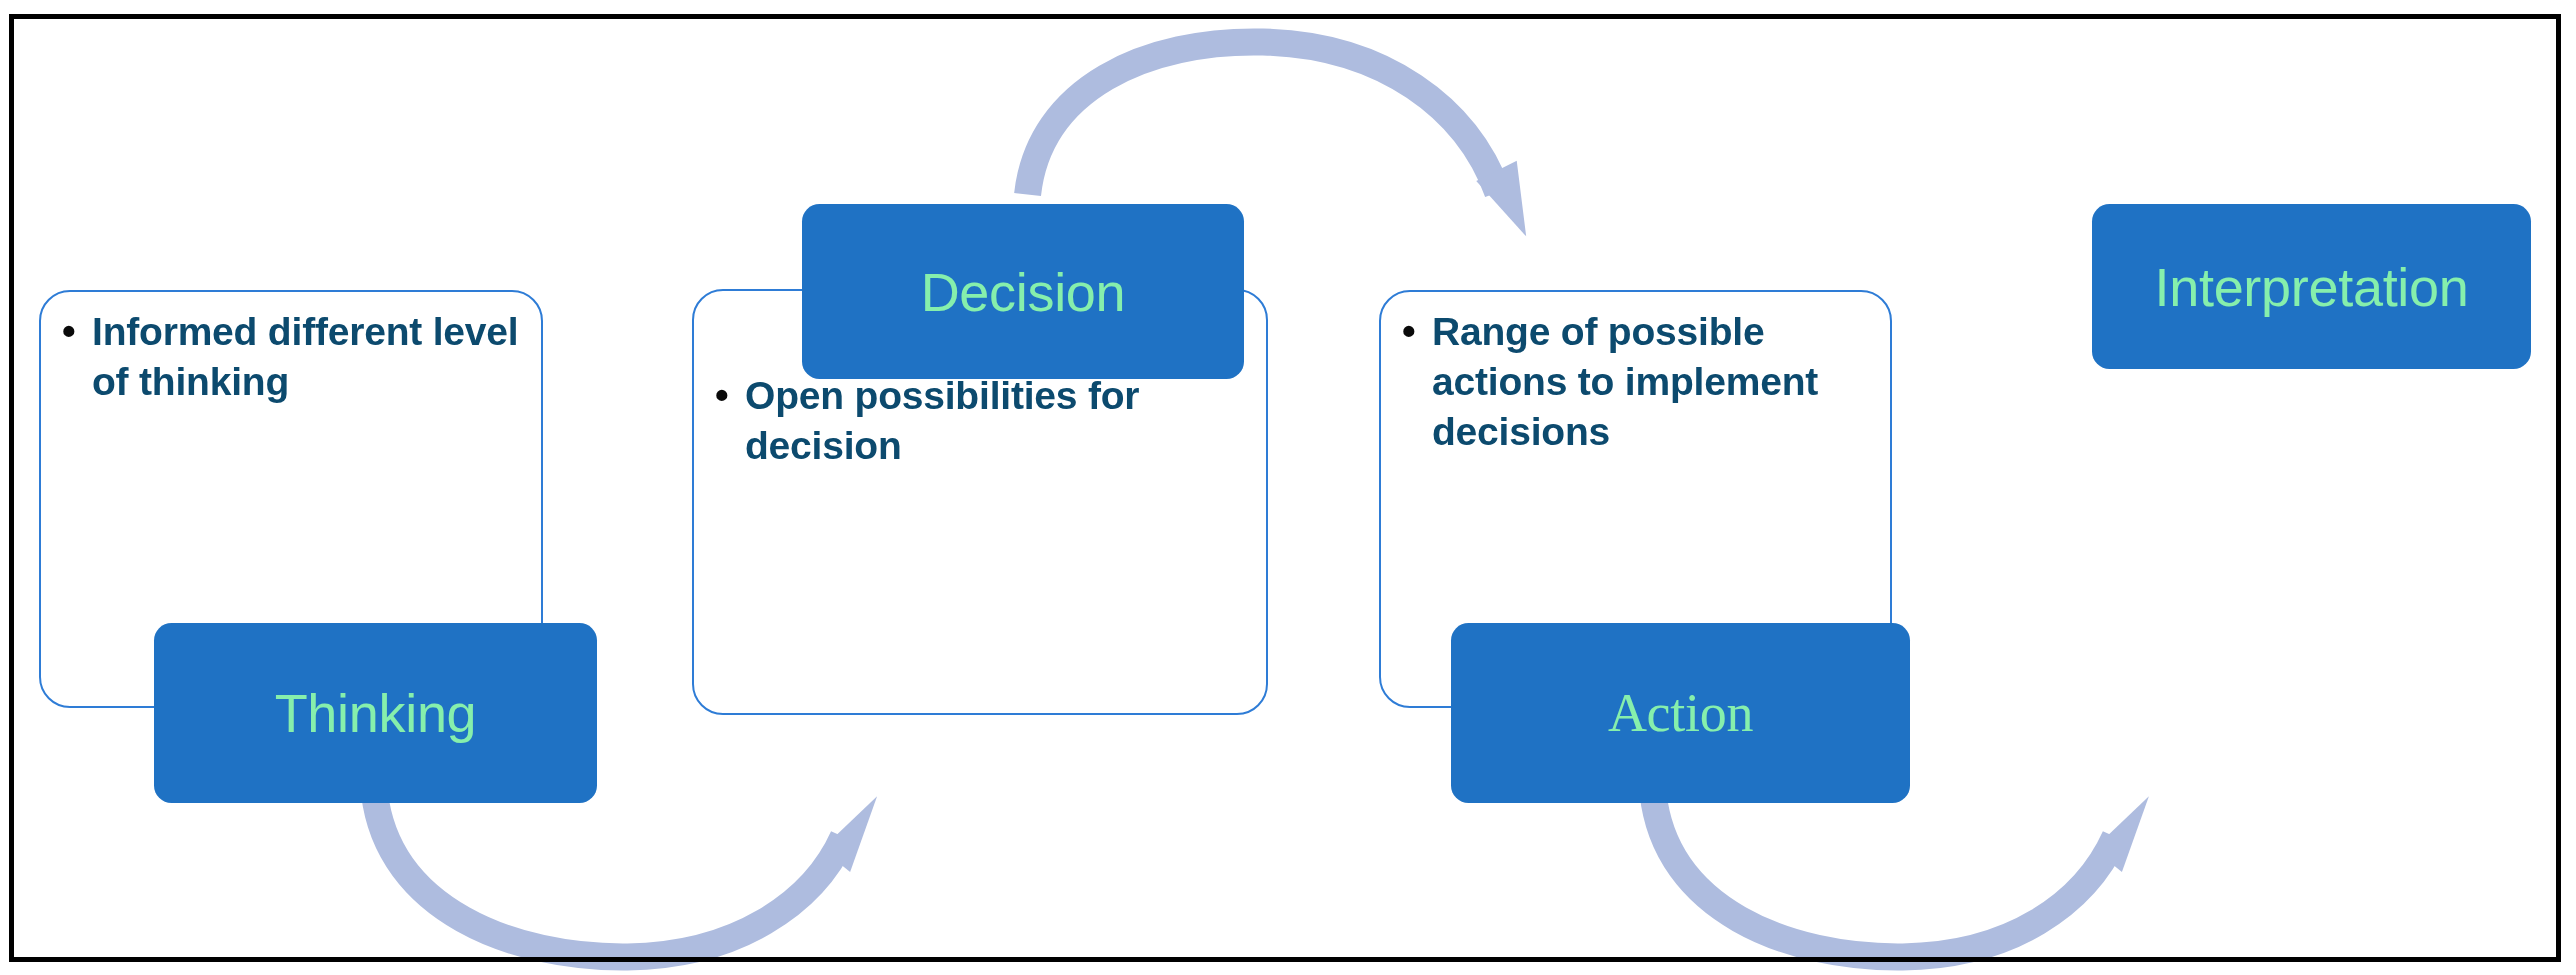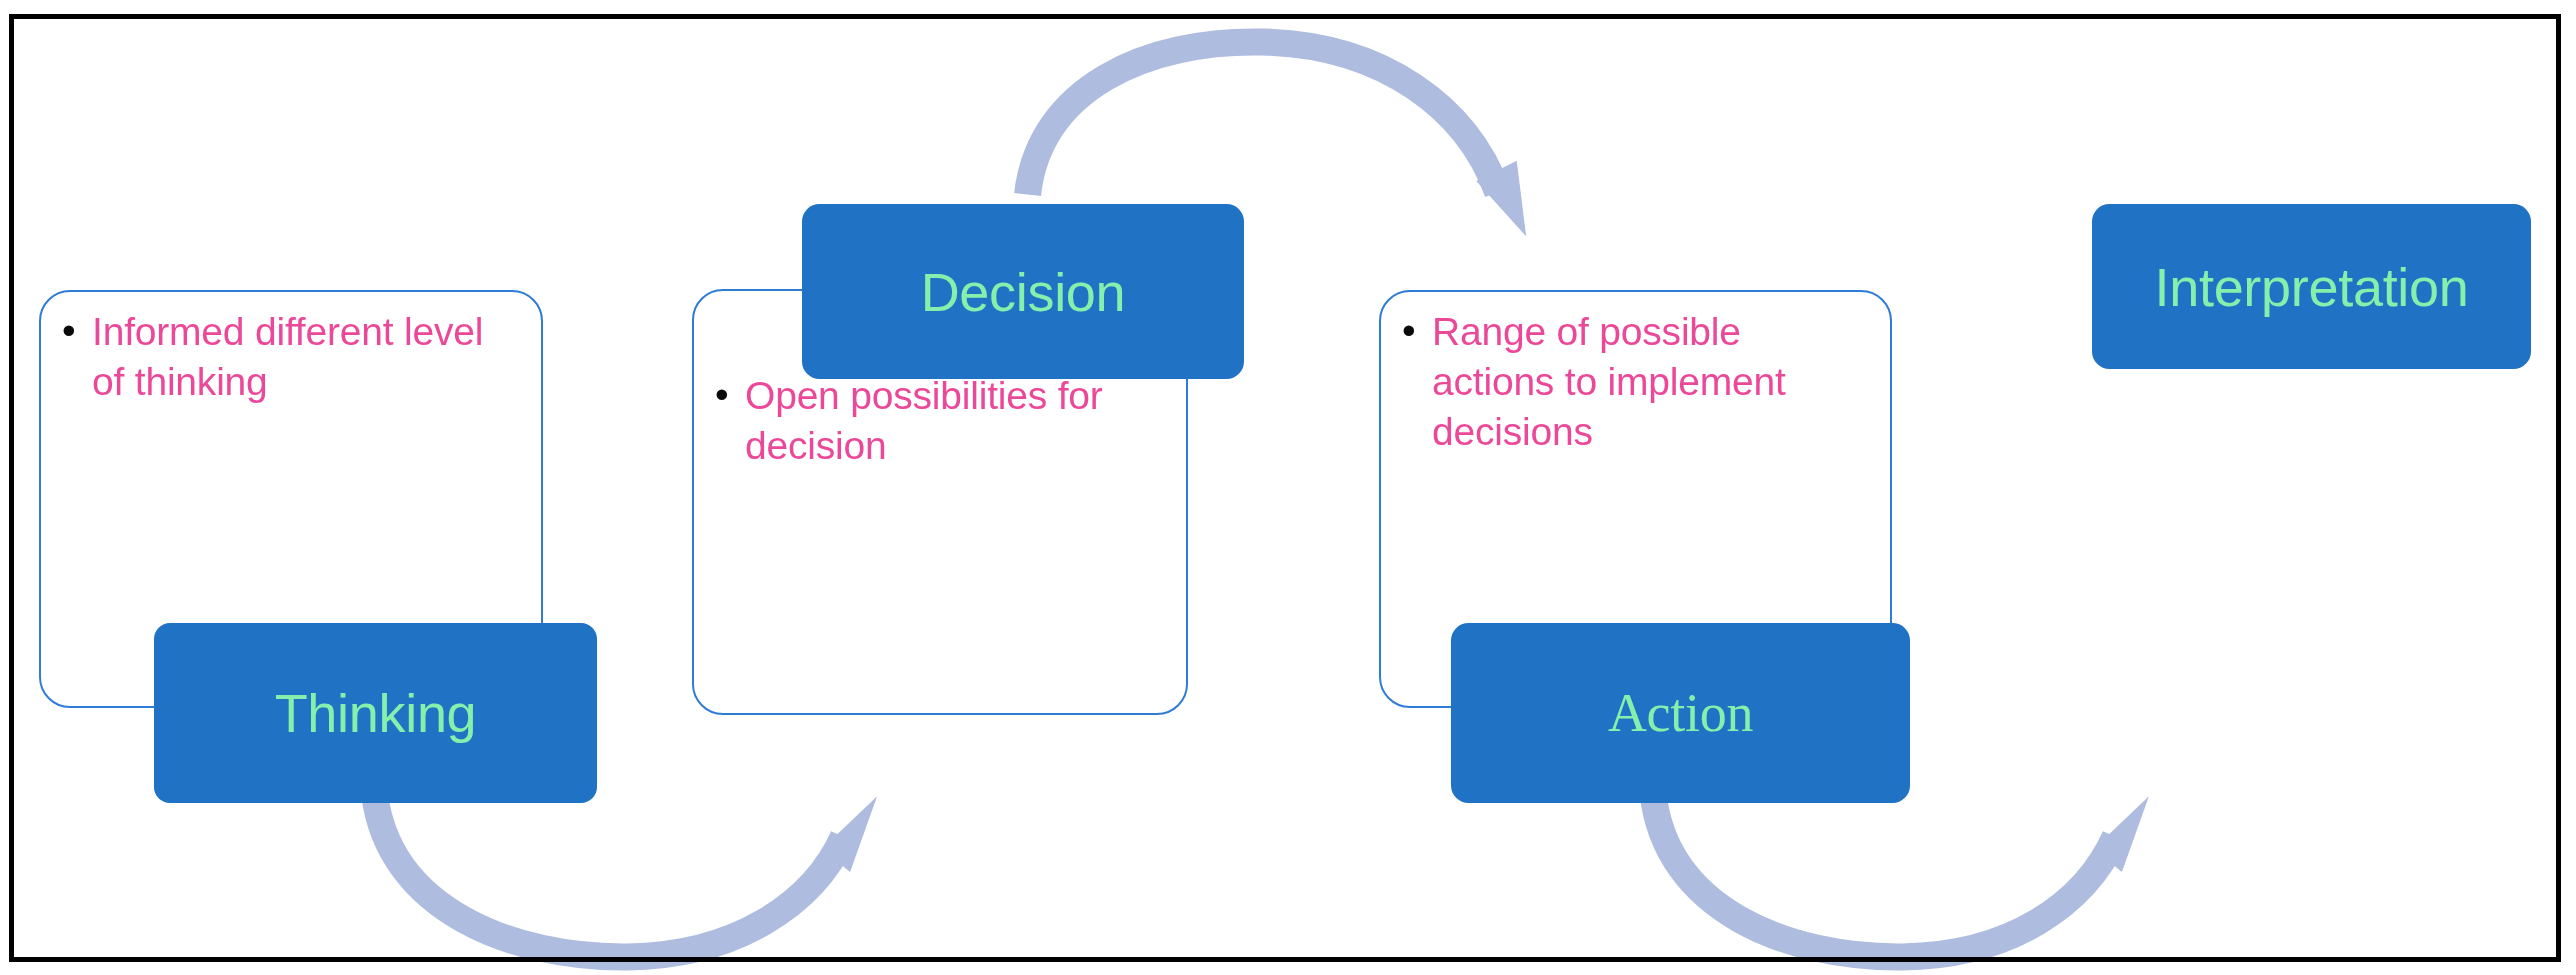--- a/index.html
+++ b/index.html
@@ -54,22 +54,22 @@
   }
   .card-list {
     margin: 0;
     padding: 0 0 0 31px;
     list-style: none;
   }
   .card-list li {
     position: relative;
     font-size: 39px;
     line-height: 1.28;
-    color: #ec4899;
-    font-weight: 400;
+    color: #0c4a6e;
+    font-weight: 700;
     letter-spacing: -0.2px;
   }
   .card-list li::before {
     content: "\2022";
     position: absolute;
     left: -30px;
     top: -1.3px;
     font-size: 39px;
     line-height: 1.28;
     color: #0a0a0a;
@@ -119,23 +119,23 @@
                C 2980 1416, 3090 1340, 3135 1240" fill="none" stroke="#AEBCDF" stroke-width="40" stroke-linecap="butt"></path>
       <polygon points="3103,1258 3185,1180 3145,1292" fill="#AEBCDF"></polygon>
     </g>
   </svg>
 
   <div class="card" style="left:39px; top:290px; width:504px; height:418px;">
     <ul class="card-list">
       <li>Informed different level of thinking</li>
     </ul>
   </div>
-  <div class="chip" style="left:154px; top:623px; width:443px; height:180px;border-radius:16px;">Thinking</div>
+  <div class="chip" style="left:154px; top:623px; width:443px; height:180px;">Thinking</div>
 
-  <div class="card" style="left:692px; top:289px; width:496px; height:426px; padding-top:80px;">
+  <div class="card" style="left:692px; top:289px; width:576px; height:426px; padding-top:80px;">
     <ul class="card-list">
       <li>Open possibilities for decision</li>
     </ul>
   </div>
   <div class="chip" style="left:802px; top:204px; width:442px; height:175px;">Decision</div>
 
   <div class="card" style="left:1379px; top:290px; width:513px; height:418px;">
     <ul class="card-list">
       <li>Range of possible actions to implement decisions</li>
     </ul>

